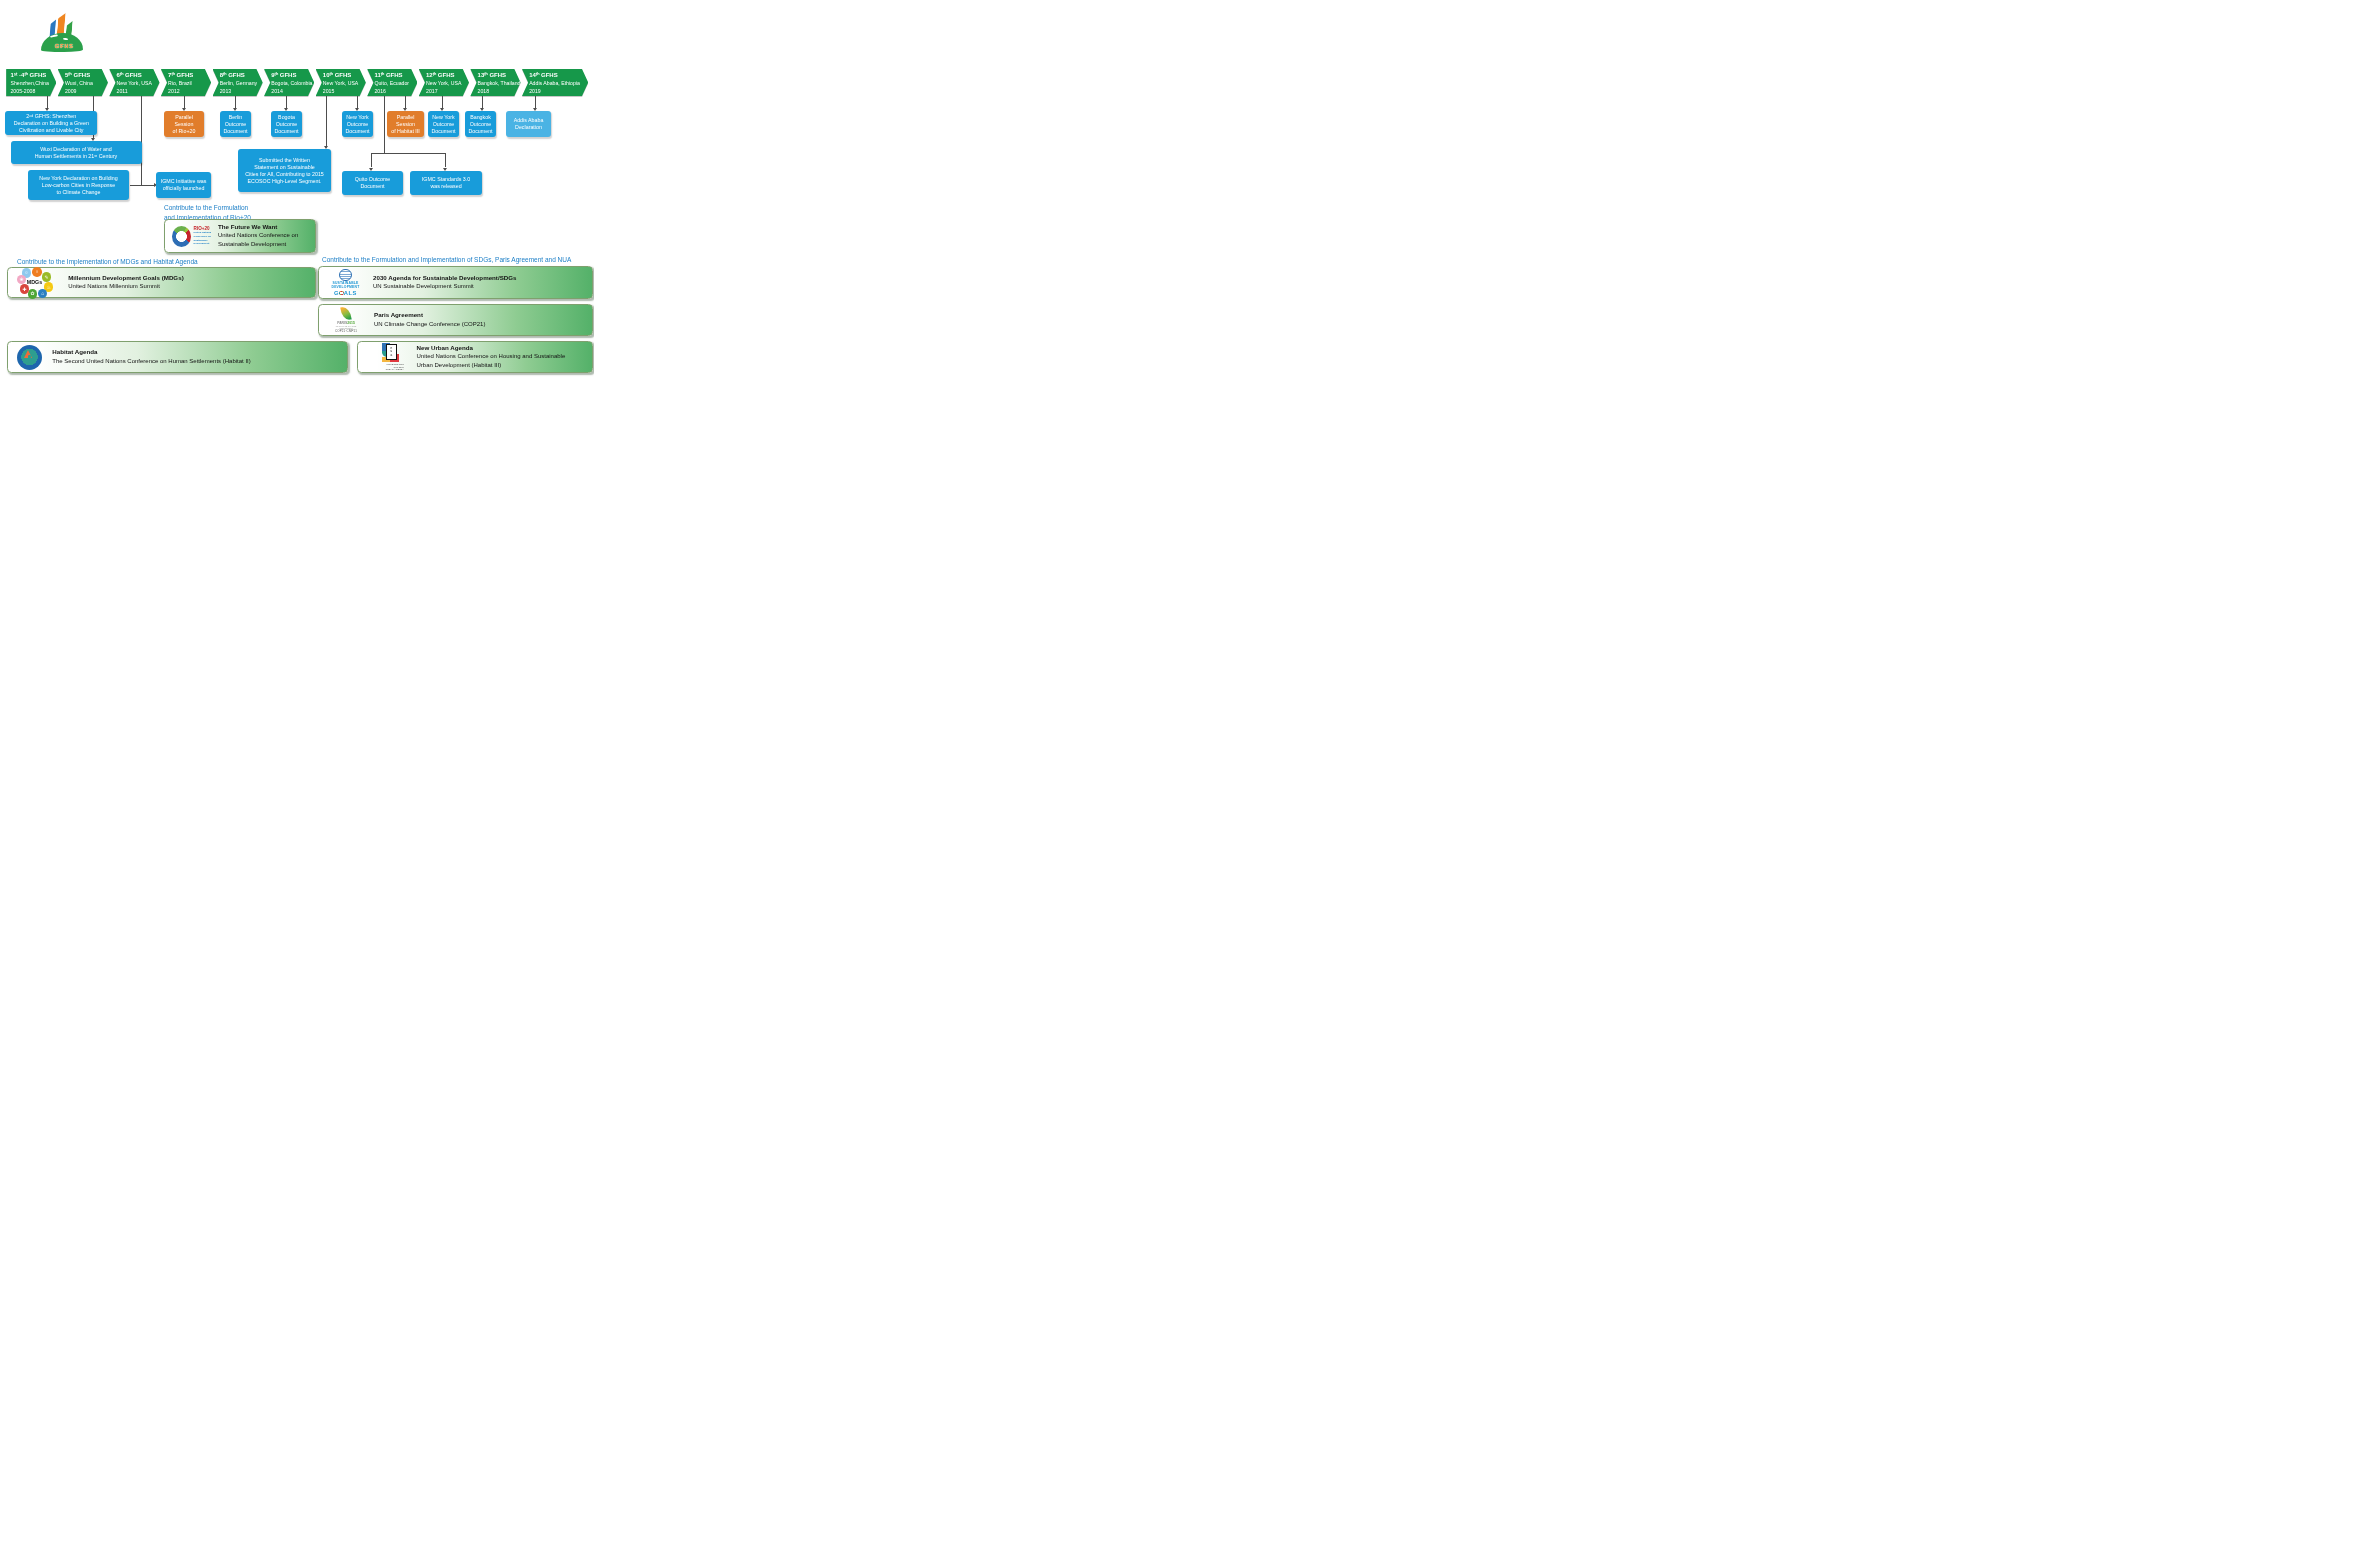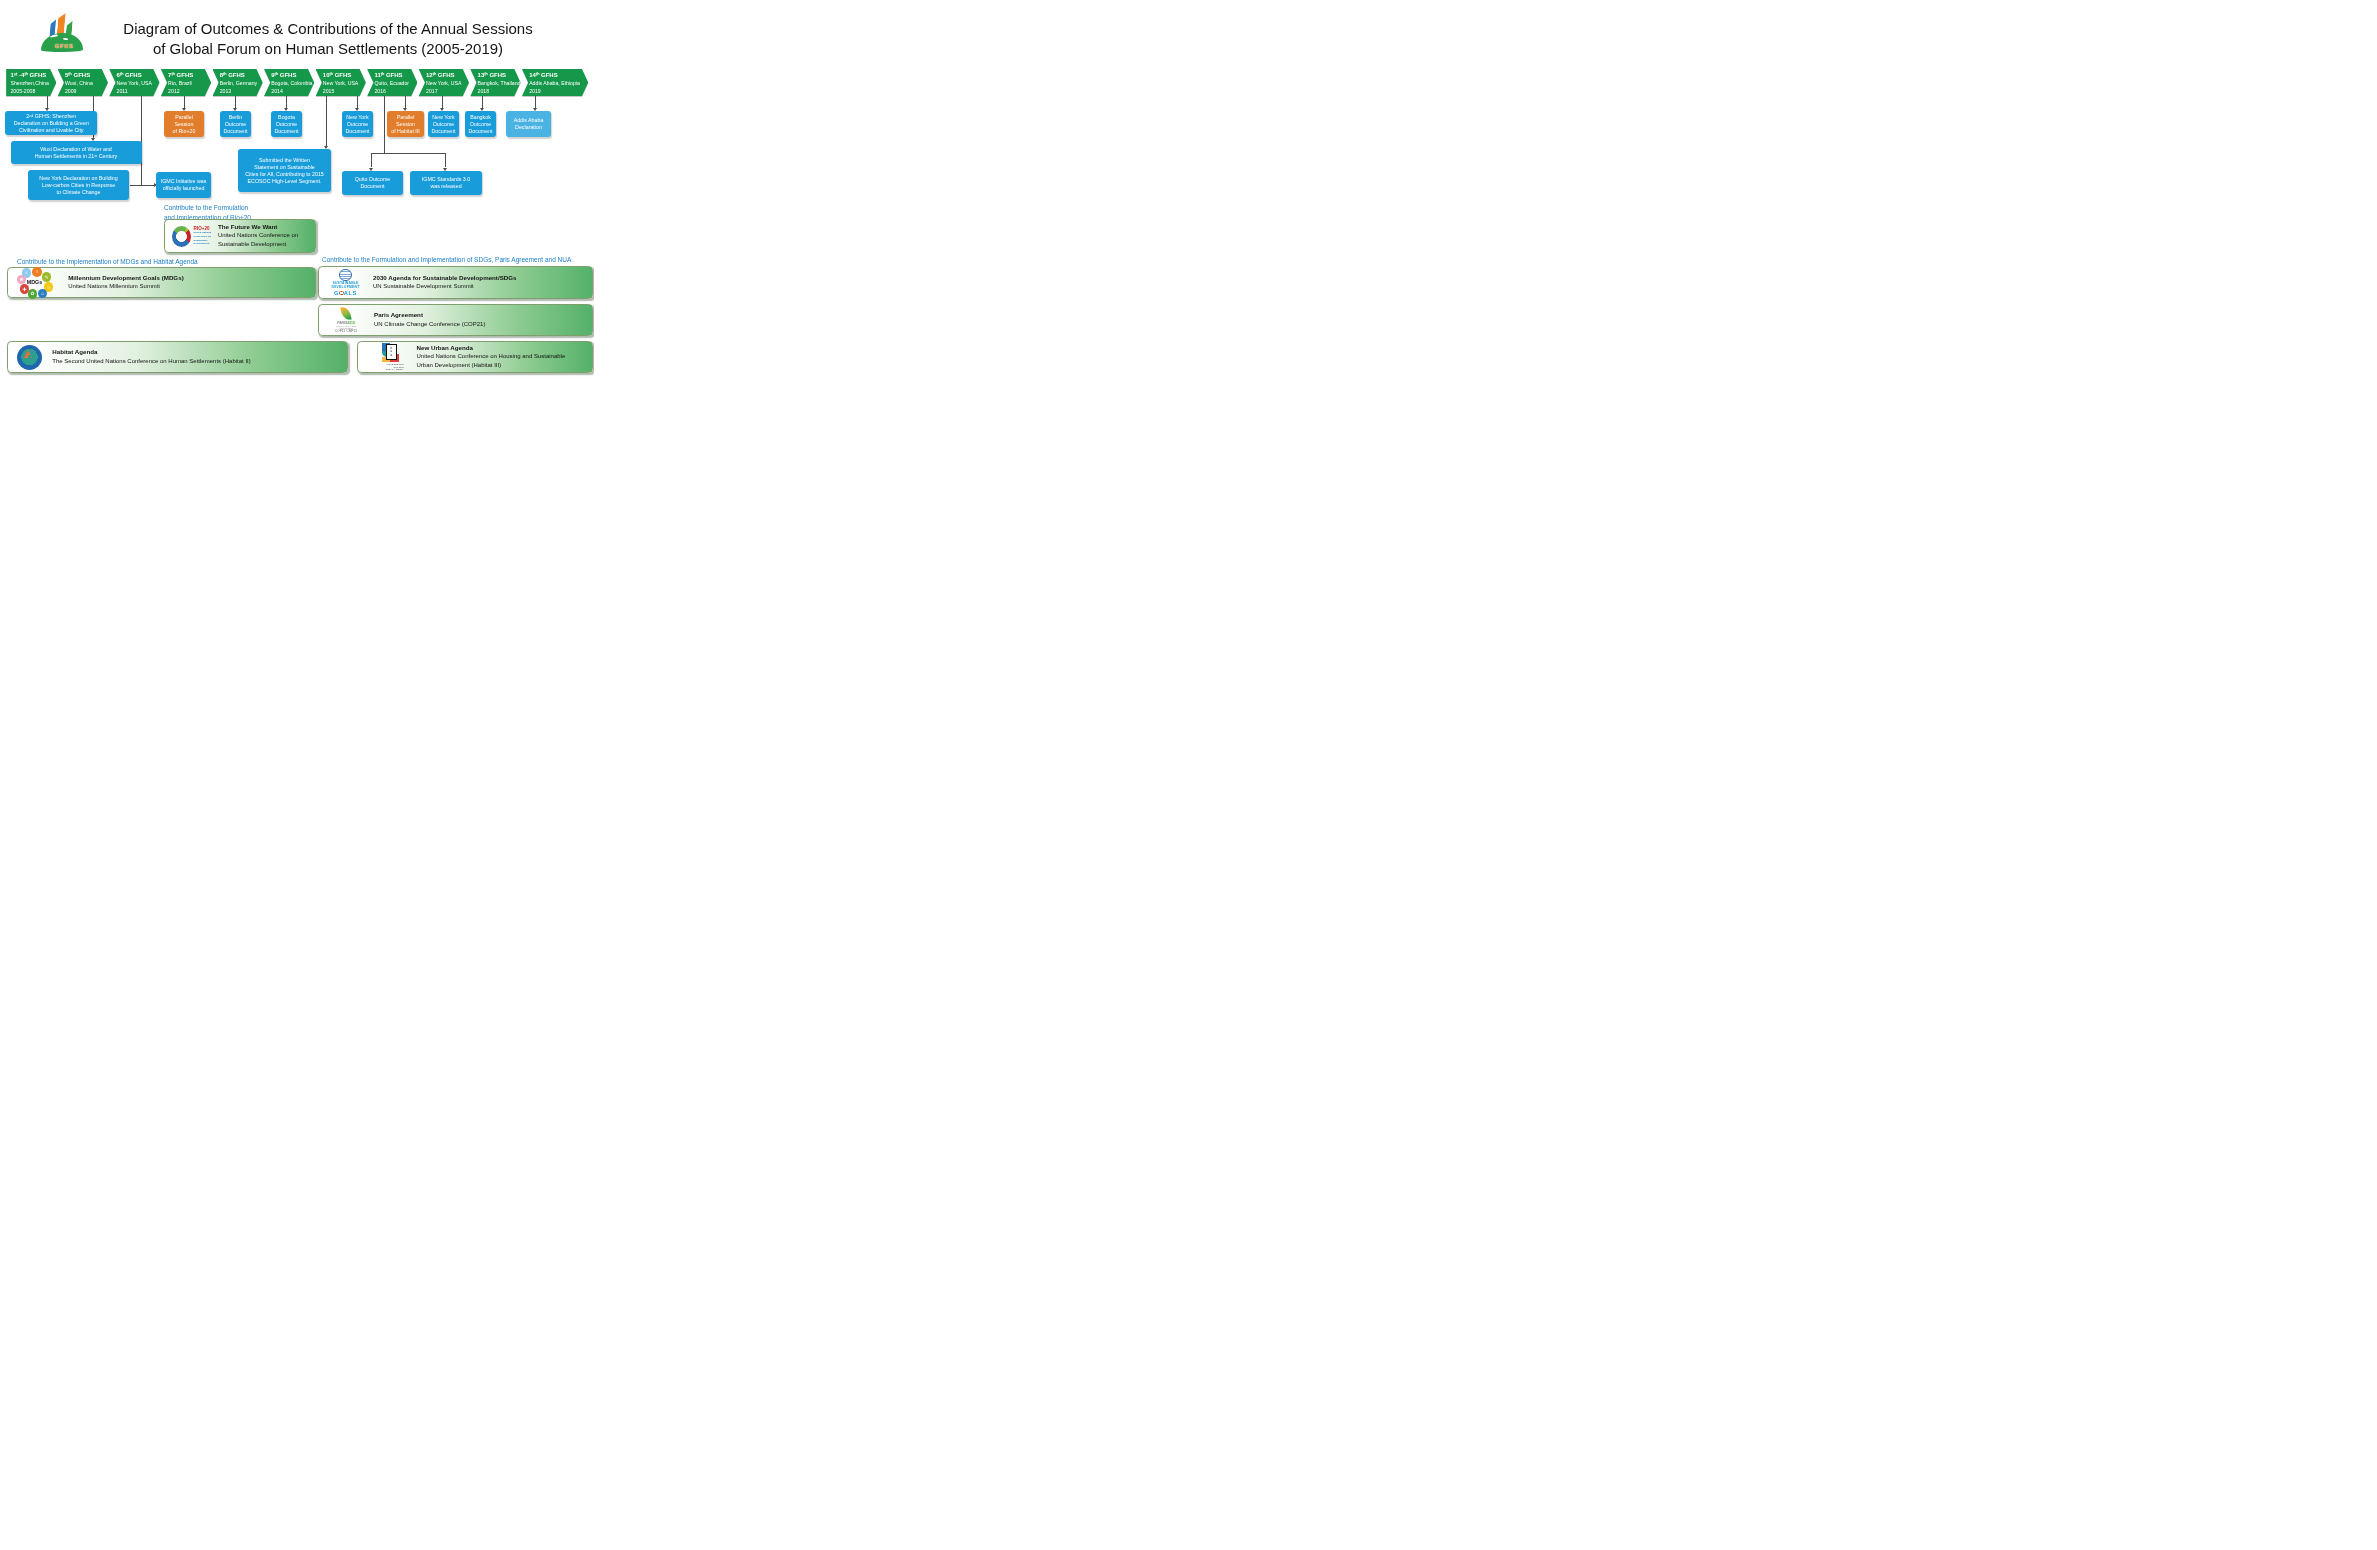--- a/index.html
+++ b/index.html
@@ -156,24 +156,20 @@
       <div class="bar blue"></div>
         <div class="bar orange"></div>
         <div class="bar green"></div>
     </div>
     <div class="globe">
         <i class="w1"></i>
         <i class="w2"></i>
       </div>
     <div class="gtext">GFHS</div>
   </div>
-  <div id="title">
-    <div>Diagram of Outcomes &amp; Contributions of the Annual Sessions</div>
-    <div>of Global Forum on Human Settlements (2005-2019)</div>
-  </div>
 
   <div id="timeline">
       <div class="chev-wrap">
         <div class="chev">
           <div class="l1">1ˢᵗ -4ᵗʰ GFHS</div>
           <div class="l2">Shenzhen,China</div>
           <div class="l3">2005-2008</div>
         </div>
       </div>
       <div class="chev-wrap">

